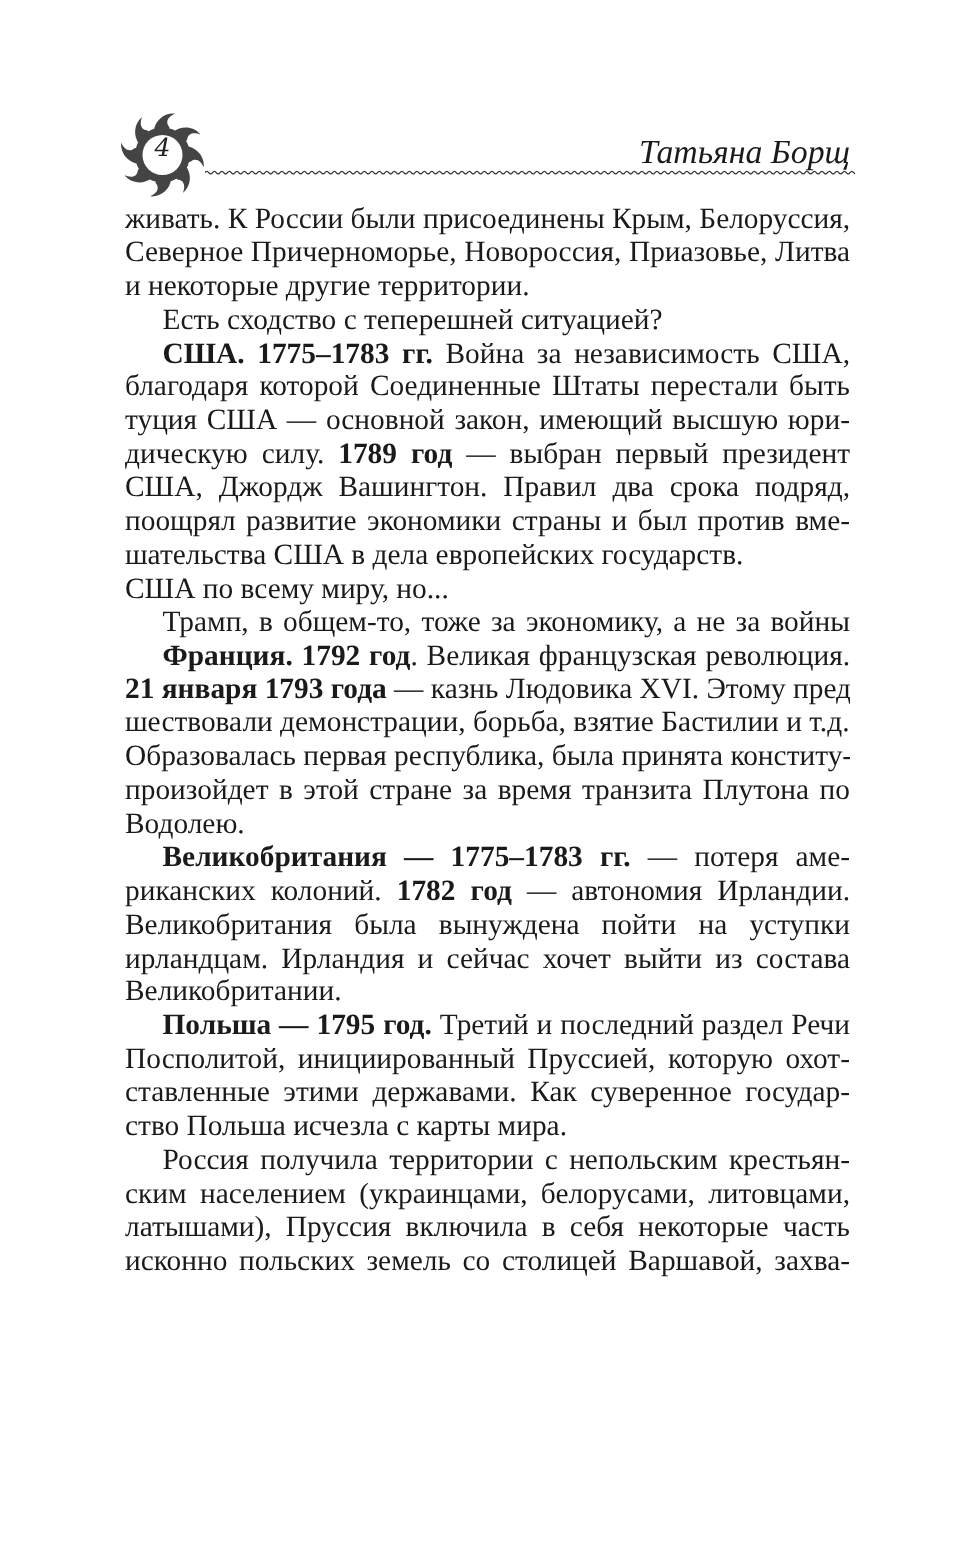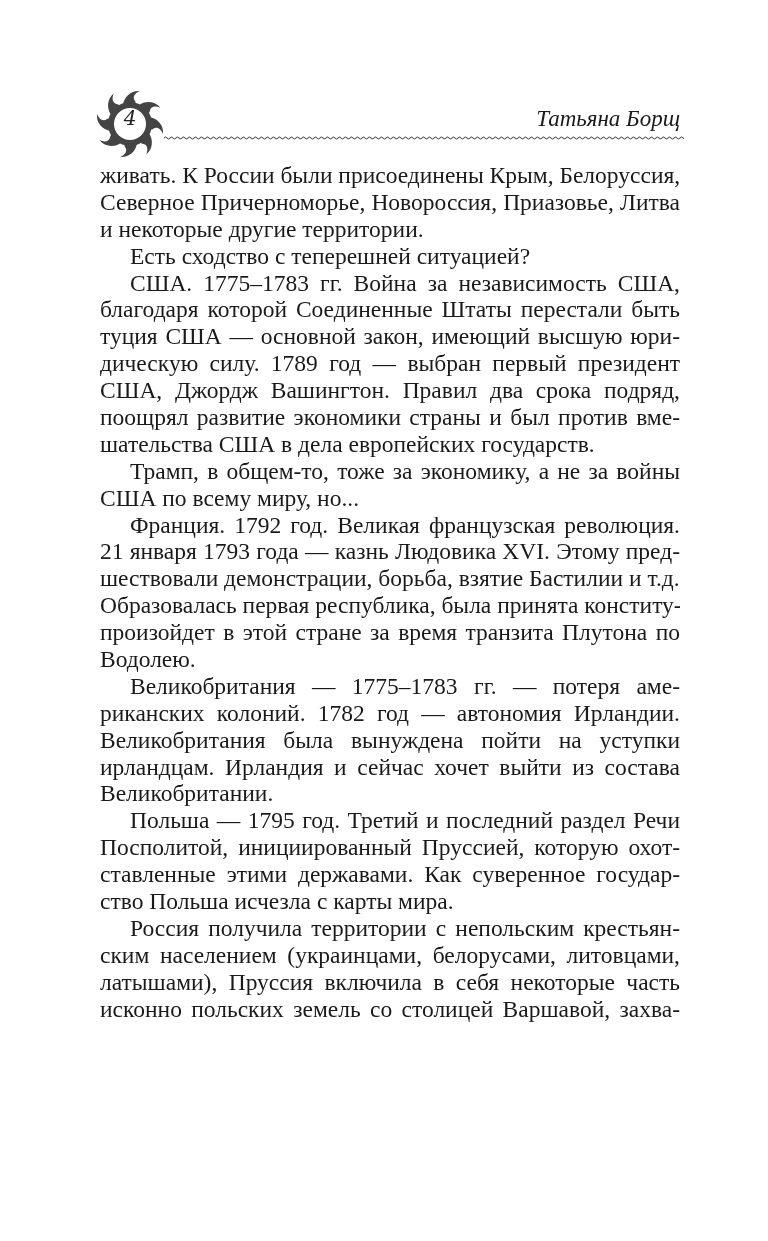--- a/index.html
+++ b/index.html
@@ -4,28 +4,28 @@
 <style>
   html, body { margin: 0; padding: 0; background: #ffffff; }
   body { width: 768px; height: 1241px; position: relative; overflow: hidden; }
   .page { position: absolute; left: 0; top: 0; width: 768px; height: 1241px; background: #fff; }
   .header { position: absolute; left: 92px; top: 86px; width: 592px; height: 78px; }
   .sun { position: absolute; left: 0; top: 0; width: 76px; height: 76px; }
   .sun-num { position: absolute; left: 0; top: 20px; width: 76px; text-align: center;
     font-family: "DejaVu Serif", serif; font-style: italic; font-size: 20px; color: #222; }
   .wave { position: absolute; left: 72px; top: 48px; width: 520px; height: 8px; }
   .author { position: absolute; right: 4px; top: 20px;
-    font-family: "Liberation Serif", serif; font-style: italic; font-size: 23px; color: #1a1a1a; }
+    font-family: "Liberation Serif", serif; font-style: italic; font-size: 27px; color: #1a1a1a; }
   .text { position: absolute; left: 100px; top: 162px; width: 580px;
     font-family: "Liberation Serif", serif; font-size: 23.5px; color: #1a1a1a; }
   .line { height: 26.9px; line-height: 26.9px; white-space: nowrap; text-align: justify;
     text-align-last: justify; overflow: hidden; }
   .line.last { text-align-last: left; }
   .line.indent { padding-left: 30px; }
-  b { font-weight: normal; }
+  b { font-weight: bold; }
 </style>
 </head>
 <body>
 
 <div class="page">
   <div class="header">
     <svg class="sun" viewBox="0 0 76 76">
       <g fill="#444" transform="translate(38,38)">
         <circle r="22"></circle>
         <g id="ray">
@@ -53,22 +53,22 @@
       <div class="line"><span>Северное Причерноморье, Новороссия, Приазовье, Литва</span></div>
       <div class="line last"><span>и некоторые другие территории.</span></div>
       <div class="line indent last"><span>Есть сходство с теперешней ситуацией?</span></div>
       <div class="line indent"><b>США. 1775–1783 гг.</b><span> Война за независимость США,</span></div>
       <div class="line"><span>благодаря которой Соединенные Штаты перестали быть</span></div>
       <div class="line"><span>туция США — основной закон, имеющий высшую юри-</span></div>
       <div class="line"><span>дическую силу. </span><b>1789 год</b><span> — выбран первый президент</span></div>
       <div class="line"><span>США, Джордж Вашингтон. Правил два срока подряд,</span></div>
       <div class="line"><span>поощрял развитие экономики страны и был против вме-</span></div>
       <div class="line last"><span>шательства США в дела европейских государств.</span></div>
+      <div class="line last"><span>США по всему миру, но...</span></div>
       <div class="line indent"><span>Трамп, в общем-то, тоже за экономику, а не за войны</span></div>
-      <div class="line last"><span>США по всему миру, но...</span></div>
       <div class="line indent"><b>Франция. 1792 год</b><span>. Великая французская революция.</span></div>
       <div class="line"><b>21 января 1793 года</b><span> — казнь Людовика XVI. Этому пред-</span></div>
       <div class="line"><span>шествовали демонстрации, борьба, взятие Бастилии и т.д...</span></div>
       <div class="line"><span>Образовалась первая республика, была принята конститу-</span></div>
       <div class="line"><span>произойдет в этой стране за время транзита Плутона по</span></div>
       <div class="line last"><span>Водолею.</span></div>
       <div class="line indent"><b>Великобритания — 1775–1783 гг.</b><span> — потеря аме-</span></div>
       <div class="line"><span>риканских колоний. </span><b>1782 год</b><span> — автономия Ирландии.</span></div>
       <div class="line"><span>Великобритания была вынуждена пойти на уступки</span></div>
       <div class="line"><span>ирландцам. Ирландия и сейчас хочет выйти из состава</span></div>

